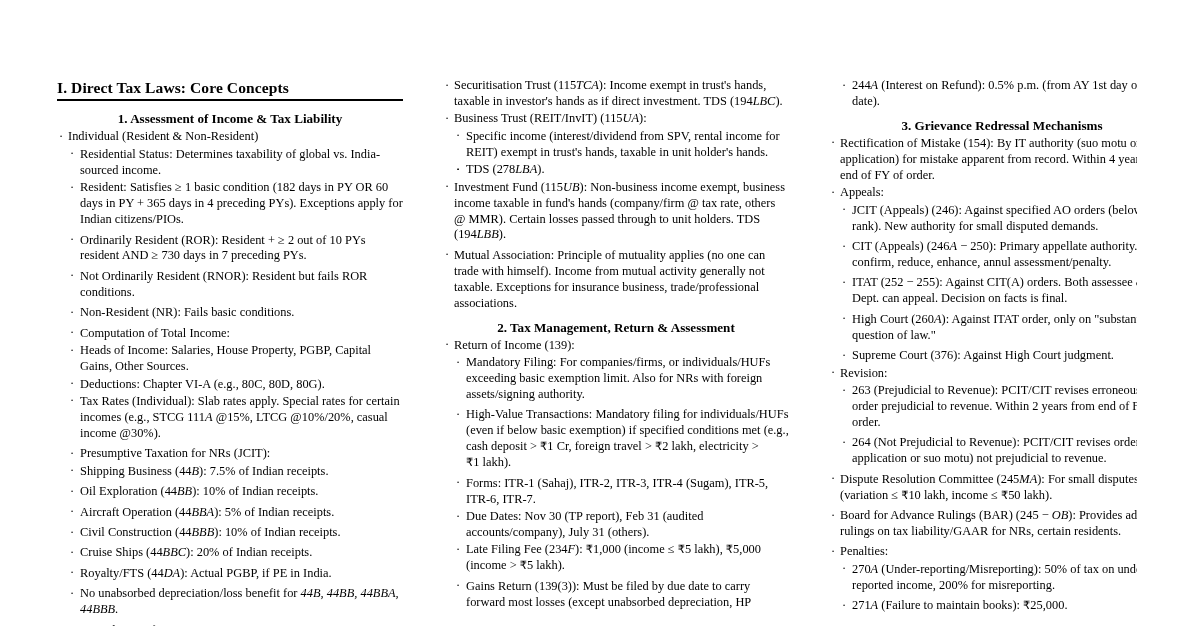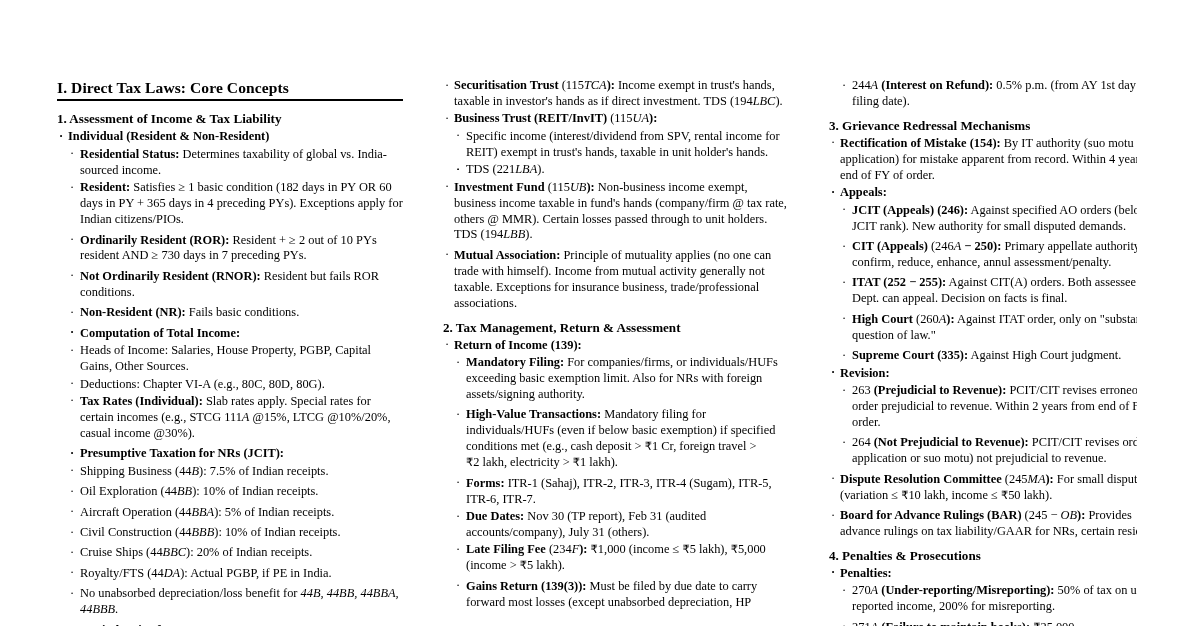--- a/index.html
+++ b/index.html
@@ -50,20 +50,21 @@
     border: 0;
     border-top: 2.2px solid #000;
     margin: 1px 0 9px 0;
     width: 346px;
   }
   .sec-head {
     font-size: 13.1px;
     font-weight: bold;
     line-height: 1.3;
     margin: 7px 0 2px 0;
+    text-align: center;
   }
   .sec-head.first { margin-top: 0; }
 
   
   ul {
     list-style: none;
     margin: 0;
     padding: 0;
   }
   li {
@@ -82,21 +83,21 @@
   .lvl1 > li { padding-left: 11px; }
   .lvl1 > li > .bl { left: 2px; }
   .lvl2 { margin-left: 12px; }
   .lvl2 > li { padding-left: 11px; }
   .lvl2 > li > .bl { left: 1px; }
   .lvl3 { margin-left: 12px; }
   .lvl3 > li { padding-left: 11px; }
   .lvl3 > li > .bl { left: 1px; }
 
   li.loose { margin-bottom: 4.5px; }
-  .b { font-weight: bold; }
+  .b { font-weight: normal; }
   .it { font-style: italic; }
   .rupee { font-family: "DejaVu Sans", sans-serif; font-size: 11.4px; }
   .nowrap { white-space: nowrap; }
 </style>
 </head>
 <body>
 
 <div class="page">
   <div class="columns">
 
@@ -156,21 +157,21 @@
     <div class="col">
       <div class="col-inner">
         <ul class="lvl1">
           <li><span class="bl">·</span><span class="b">Securitisation Trust</span><span> (115</span><span class="it">TCA</span><span class="b">):</span><span> Income exempt in trust's hands, taxable in investor's hands as if direct investment. TDS (194</span><span class="it">LBC</span><span>).</span></li>
           <li><span class="bl">·</span><span class="b">Business Trust (REIT/InvIT)</span><span> (115</span><span class="it">UA</span><span class="b">):</span></li>
         </ul>
 
         <ul class="lvl2">
           <li><span class="bl">·</span><span>Specific income (interest/dividend from SPV, rental income for REIT) exempt in trust's hands, taxable in unit holder's hands.</span></li>
           <li><span class="bl">·</span></li>
-          <li><span class="bl">·</span><span>TDS (221</span><span class="it">LBA</span><span>).</span></li>
+          <li><span class="bl">·</span><span>TDS (278</span><span class="it">LBA</span><span>).</span></li>
         </ul>
 
         <ul class="lvl1">
           <li class="loose"><span class="bl">·</span><span class="b">Investment Fund</span><span> (115</span><span class="it">UB</span><span class="b">):</span><span> Non-business income exempt, business income taxable in fund's hands (company/firm @ tax rate, others @ MMR). Certain losses passed through to unit holders. TDS (194</span><span class="it">LBB</span><span>).</span></li>
           <li><span class="bl">·</span><span class="b">Mutual Association:</span><span> Principle of mutuality applies (no one can trade with himself). Income from mutual activity generally not taxable. Exceptions for insurance business, trade/professional associations.</span></li>
         </ul>
 
         <div class="sec-head">2. Tax Management, Return &amp; Assessment</div>
 
         <ul class="lvl1">
@@ -199,38 +200,37 @@
         <ul class="lvl1">
           <li><span class="bl">·</span><span class="b">Rectification of Mistake</span><span class="b"> (154):</span><span> By IT authority (suo motu or on application) for mistake apparent from record. Within 4 years from end of FY of order.</span></li>
           <li class="b"><span class="bl">·</span><span>Appeals:</span></li>
         </ul>
 
         <ul class="lvl2">
           <li class="loose"><span class="bl">·</span><span class="b">JCIT (Appeals)</span><span class="b"> (246):</span><span> Against specified AO orders (below JCIT rank). New authority for small disputed demands.</span></li>
           <li class="loose"><span class="bl">·</span><span class="b">CIT (Appeals)</span><span> (246</span><span class="it">A</span><span class="b"> − 250):</span><span> Primary appellate authority. Can confirm, reduce, enhance, annul assessment/penalty.</span></li>
           <li class="loose"><span class="bl">·</span><span class="b">ITAT</span><span class="b"> (252 − 255):</span><span> Against CIT(A) orders. Both assessee &amp; Dept. can appeal. Decision on facts is final.</span></li>
           <li class="loose"><span class="bl">·</span><span class="b">High Court</span><span> (260</span><span class="it">A</span><span class="b">):</span><span> Against ITAT order, only on "substantial question of law."</span></li>
-          <li><span class="bl">·</span><span class="b">Supreme Court</span><span class="b"> (335):</span><span> Against High Court judgment.</span></li>
+          <li><span class="bl">·</span><span class="b">Supreme Court</span><span class="b"> (376):</span><span> Against High Court judgment.</span></li>
         </ul>
 
         <ul class="lvl1">
           <li class="b"><span class="bl">·</span><span>Revision:</span></li>
         </ul>
 
         <ul class="lvl2">
           <li class="loose"><span class="bl">·</span><span>263 </span><span class="b">(Prejudicial to Revenue):</span><span> PCIT/CIT revises erroneous AO order prejudicial to revenue. Within 2 years from end of FY of order.</span></li>
           <li class="loose"><span class="bl">·</span><span>264 </span><span class="b">(Not Prejudicial to Revenue):</span><span> PCIT/CIT revises order (on application or suo motu) not prejudicial to revenue.</span></li>
         </ul>
 
         <ul class="lvl1">
           <li class="loose"><span class="bl">·</span><span class="b">Dispute Resolution Committee</span><span> (245</span><span class="it">MA</span><span class="b">):</span><span> For small disputes (variation ≤ </span><span class="nowrap"><span class="rupee">₹</span><span>10 lakh</span></span><span>, income ≤ </span><span class="nowrap"><span class="rupee">₹</span><span>50 lakh</span></span><span>).</span></li>
           <li class="loose"><span class="bl">·</span><span class="b">Board for Advance Rulings (BAR)</span><span> (245 − </span><span class="it">OB</span><span class="b">):</span><span> Provides advance rulings on tax liability/GAAR for NRs, certain residents.</span></li>
         </ul>
 
-        <div class="sec-head">4. Penalties &amp; Prosecutions</div>
 
         <ul class="lvl1">
           <li class="b"><span class="bl">·</span><span>Penalties:</span></li>
         </ul>
 
         <ul class="lvl2">
           <li class="loose"><span class="bl">·</span><span>270</span><span class="it">A</span><span class="b"> (Under-reporting/Misreporting):</span><span> 50% of tax on under-reported income, 200% for misreporting.</span></li>
           <li><span class="bl">·</span><span>271</span><span class="it">A</span><span class="b"> (Failure to maintain books):</span><span>&nbsp;</span><span class="nowrap"><span class="rupee">₹</span><span>25,000</span></span><span>.</span></li>
 
         </ul>

